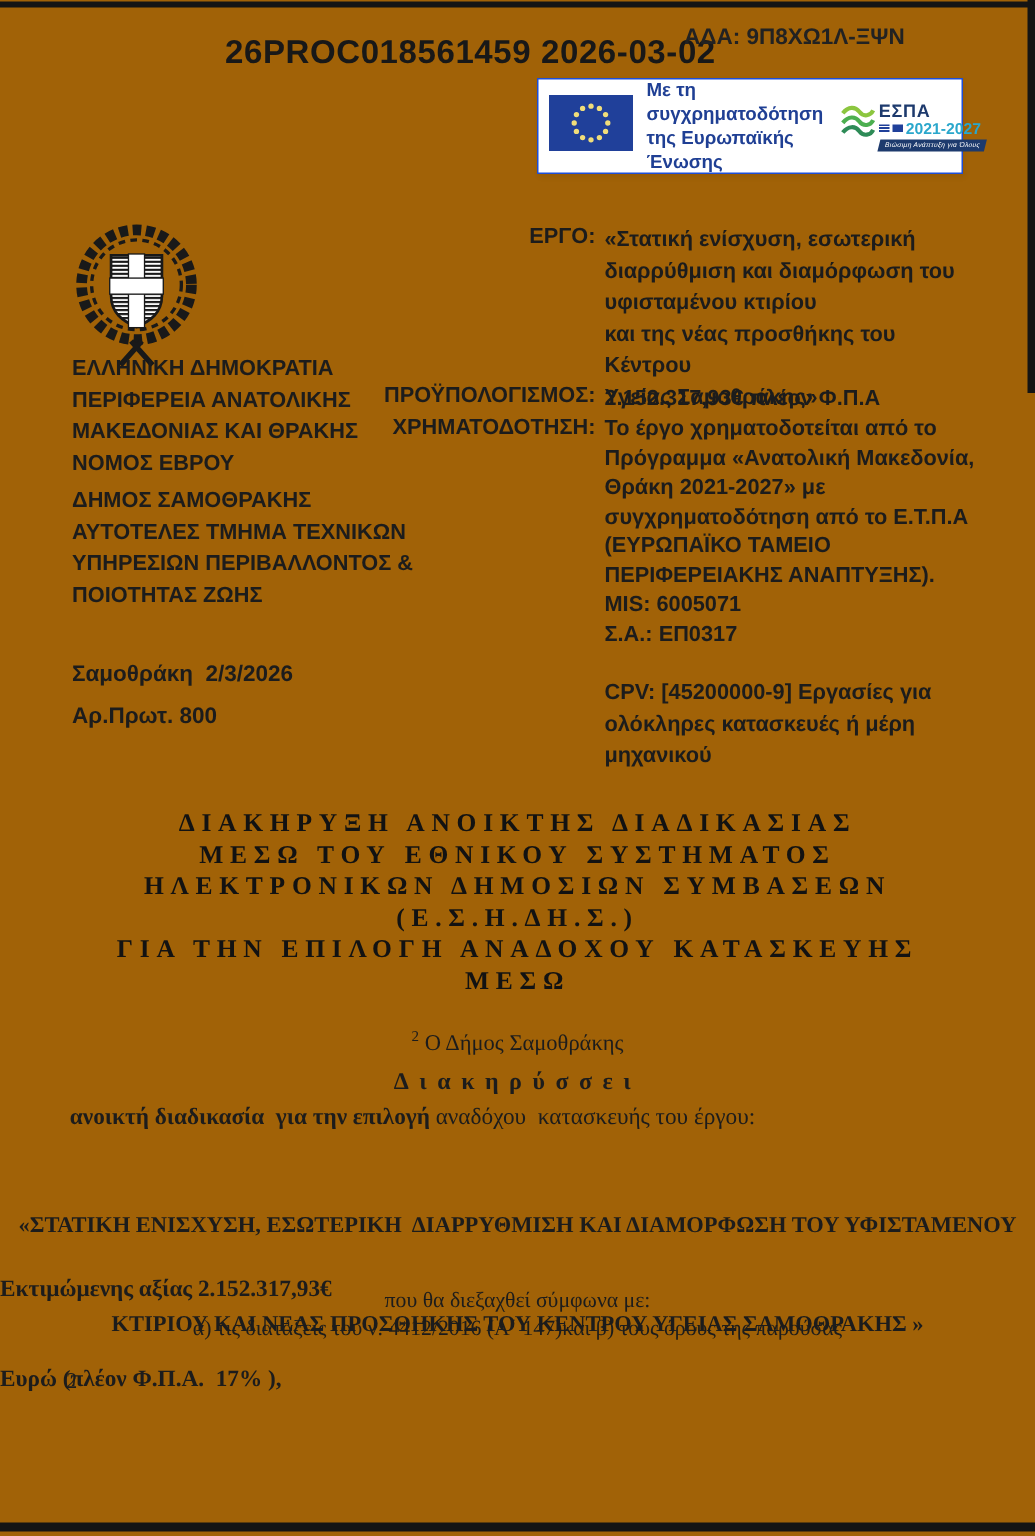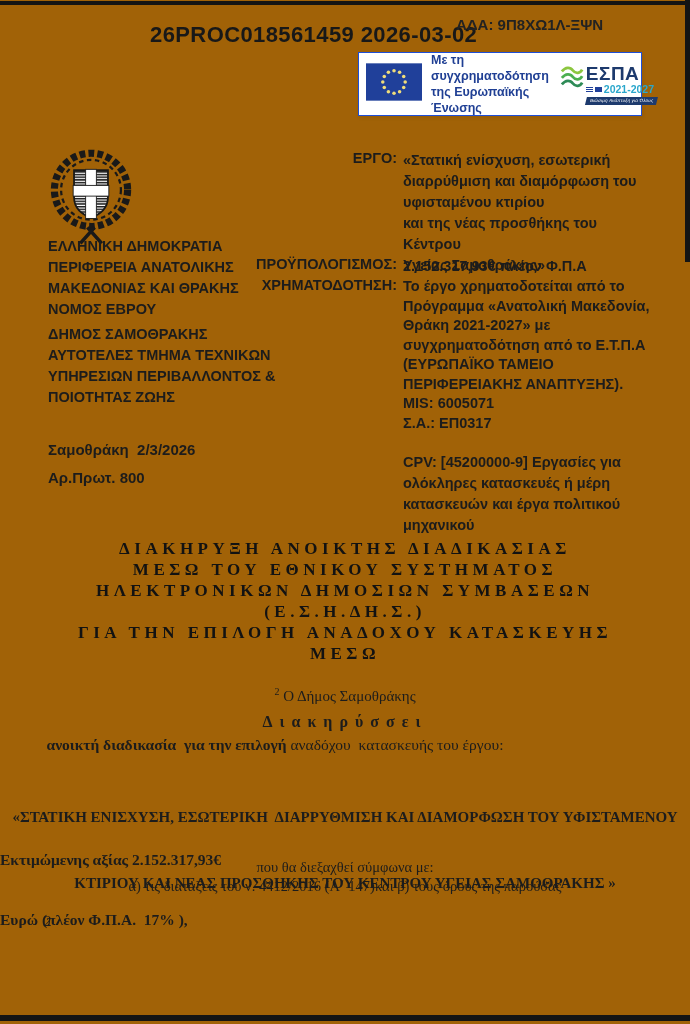--- a/index.html
+++ b/index.html
@@ -16,21 +16,21 @@
             letter-spacing:.4px;color:#181818;}
   .ada{position:absolute;left:456px;top:16px;font-size:15px;font-weight:600;color:#222;}
 
   
   .logo-card{position:absolute;left:358px;top:52px;width:284px;height:64px;background:#fff;
              border:1px solid #1d4ed8;box-shadow:1px 2px 4px rgba(0,0,0,.07);
              display:flex;align-items:center;gap:9px;padding:0 7px;box-sizing:border-box;}
   .eu-text{font-size:12.5px;font-weight:700;color:var(--eu-blue,#1f3f94);line-height:1.3;}
   .espa{display:flex;align-items:flex-start;gap:2px;margin-left:2px;}
   .espa-col{display:flex;flex-direction:column;align-items:flex-start;line-height:1;}
-  .espa-title{font-size:19px;font-weight:800;color:var(--espa-navy,#1d3a6d);letter-spacing:.5px;}
+  .espa-title{font-size:12px;font-weight:800;color:var(--espa-navy,#1d3a6d);letter-spacing:.5px;}
   .espa-period-row{display:flex;align-items:center;gap:2px;margin-top:1px;}
   .mini-flag{width:7px;height:5px;display:inline-block;}
   .mini-flag-eu{background:#20409a;}
   .mini-flag-gr{background:repeating-linear-gradient(180deg,#20409a 0 1px,#fff 1px 2px);}
   .espa-period{font-size:10.5px;font-weight:700;color:var(--espa-teal,#2aa7cc);}
   .espa-ribbon{margin-top:2px;background:var(--espa-navy,#1d3a6d);color:#fff;font-size:4.5px;
                padding:1.5px 4px;transform:skewX(-14deg);white-space:nowrap;letter-spacing:.2px;}
 
   
   .emblem{position:absolute;left:46px;top:147px;width:90px;height:100px;}
@@ -171,21 +171,20 @@
       <div>συγχρηματοδότηση από το Ε.Τ.Π.Α</div>
       <div>(ΕΥΡΩΠΑΪΚΟ ΤΑΜΕΙΟ</div>
       <div>ΠΕΡΙΦΕΡΕΙΑΚΗΣ ΑΝΑΠΤΥΞΗΣ).</div>
       <div>MIS: 6005071</div>
       <div>Σ.Α.: ΕΠ0317</div>
     </div>
 
   <div class="meta-value lh21" style="top:452px;font-weight:700;">
       <div>CPV: [45200000-9] Εργασίες για</div>
       <div>ολόκληρες κατασκευές ή μέρη</div>
-      <div>κατασκευών και έργα πολιτικού</div>
       <div>μηχανικού</div>
     </div>
 
   <div class="title-block">
       <div>ΔΙΑΚΗΡΥΞΗ ΑΝΟΙΚΤΗΣ ΔΙΑΔΙΚΑΣΙΑΣ</div>
       <div>ΜΕΣΩ ΤΟΥ ΕΘΝΙΚΟΥ ΣΥΣΤΗΜΑΤΟΣ</div>
       <div>ΗΛΕΚΤΡΟΝΙΚΩΝ ΔΗΜΟΣΙΩΝ ΣΥΜΒΑΣΕΩΝ</div>
       <div>(Ε.Σ.Η.ΔΗ.Σ.)</div>
       <div>ΓΙΑ ΤΗΝ ΕΠΙΛΟΓΗ ΑΝΑΔΟΧΟΥ ΚΑΤΑΣΚΕΥΗΣ</div>
       <div>ΜΕΣΩ</div>

